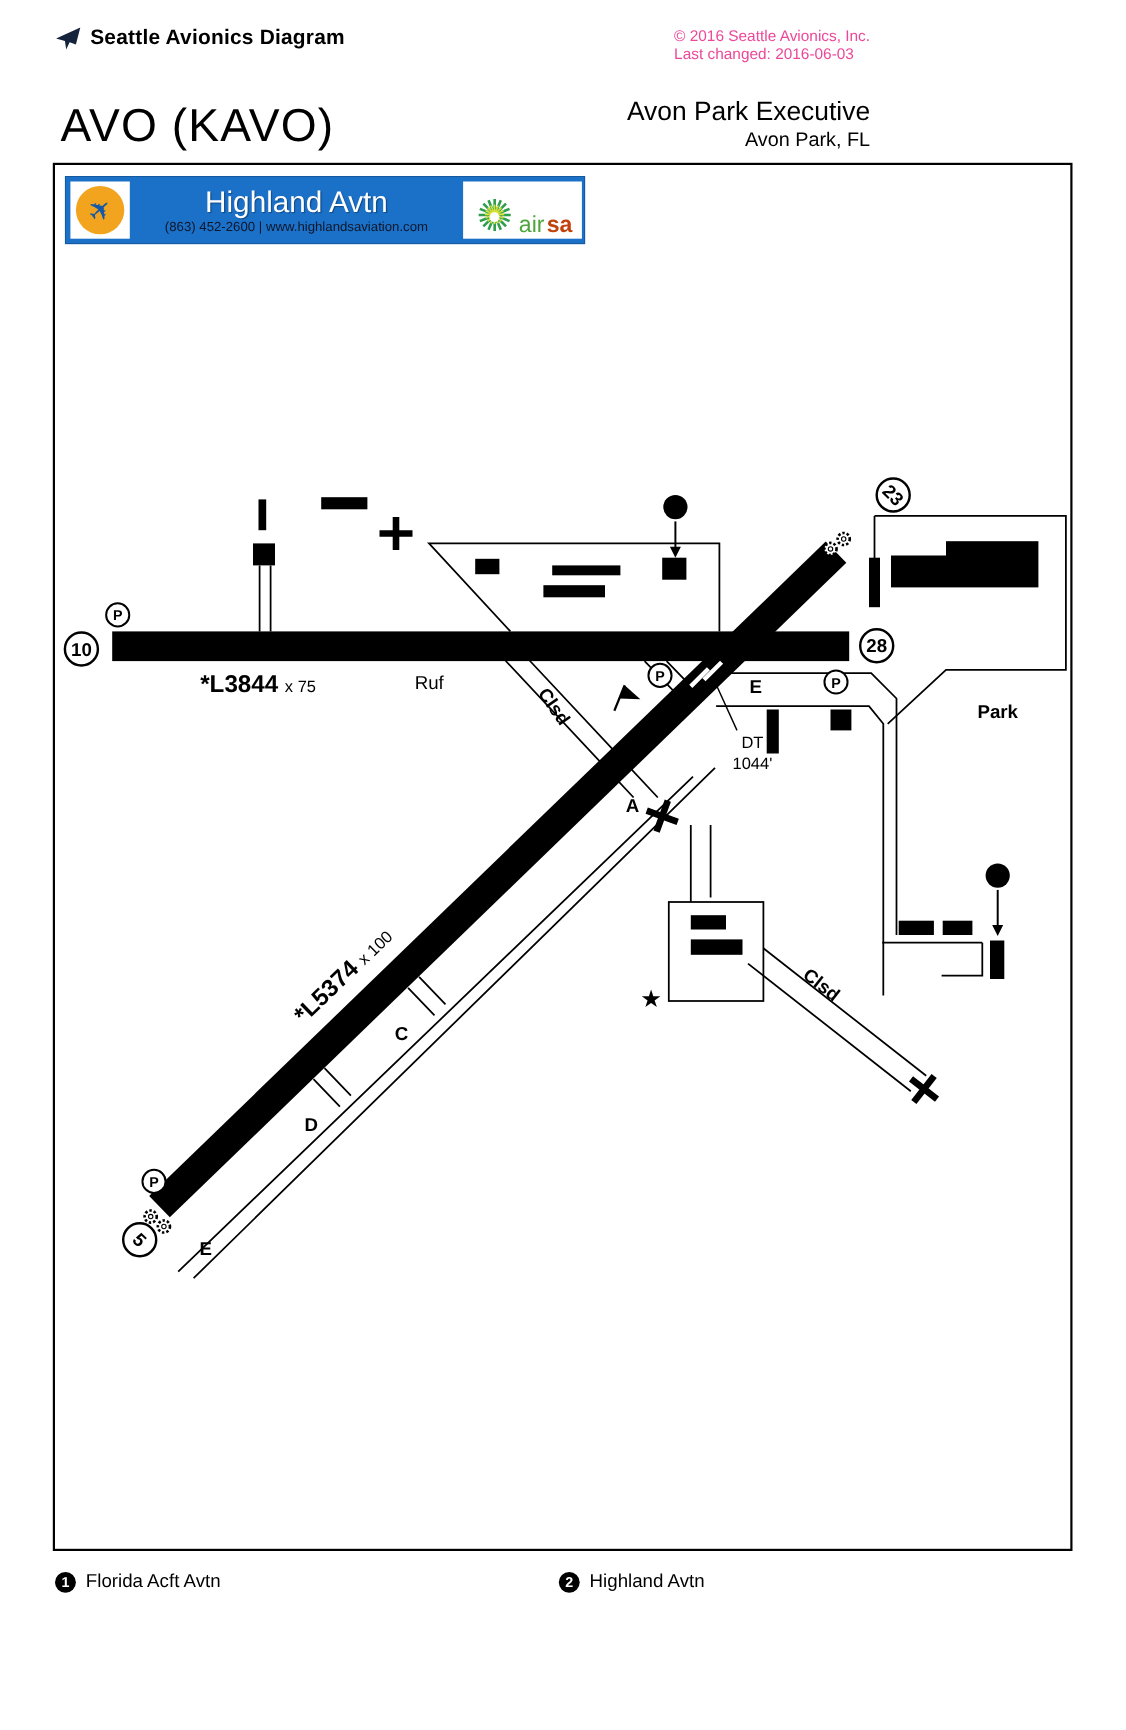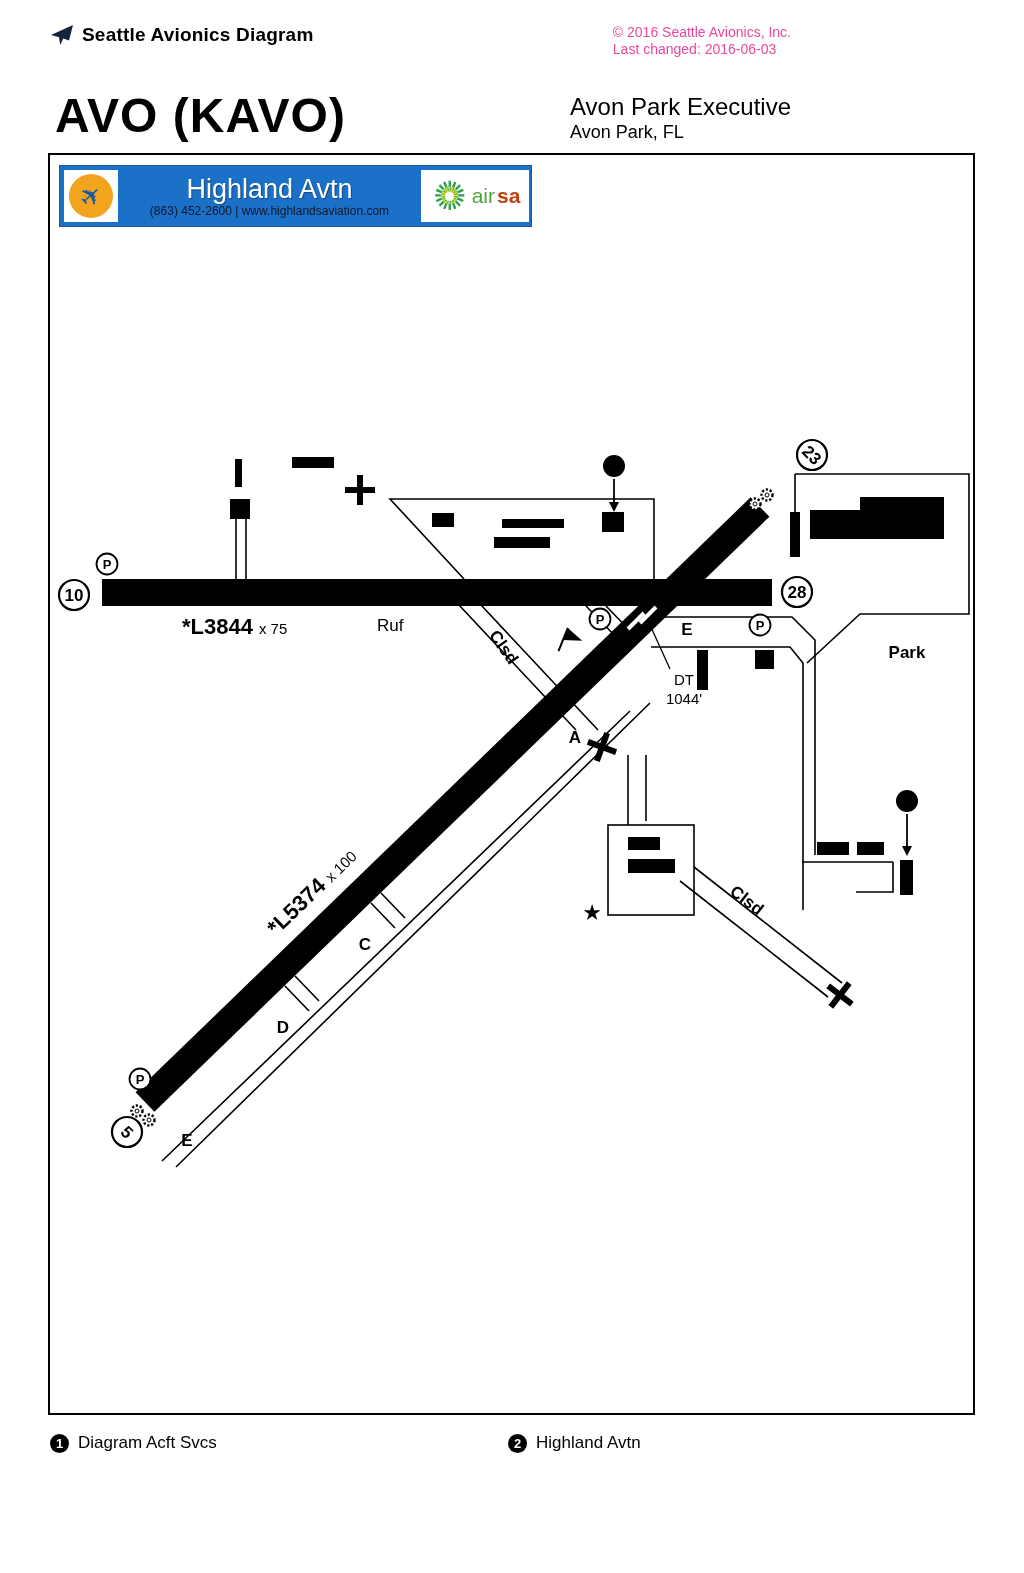--- a/index.html
+++ b/index.html
@@ -6,39 +6,39 @@
   body { background:#fff; font-family:"Liberation Sans", sans-serif; color:#000; }
   .page { width:848px; min-height:1573px; background:#fff; padding-top:24px; position:relative; }
 
   
   .hdr { display:flex; justify-content:space-between; align-items:flex-start; padding:0 57px 0 50px; height:40px; }
   .brand { display:flex; align-items:center; gap:8px; font-size:19px; font-weight:600; letter-spacing:.2px; }
   .hdr-right { text-align:left; font-size:14px; line-height:17px; color:#ec4899; }
 
   
   .title-row { display:flex; justify-content:space-between; align-items:flex-end; padding:0 57px 0 55px; margin-top:24px; margin-bottom:10px; }
-  .apt-code { font-size:48px; font-weight:700; letter-spacing:1px; }
-  .apt-right { text-align:left; }
+  .apt-code { font-size:42px; font-weight:400; letter-spacing:1px; }
+  .apt-right { text-align:right; }
   .apt-name { font-size:24px; line-height:28px; }
   .apt-loc { font-size:18px; line-height:22px; }
 
   
   .dgm-box { position:relative; margin-left:48px; width:927px; height:1262px; border:2px solid #000; background:#fff; }
   .dgm-svg { position:absolute; left:0; top:0; }
   svg text { font-family:"Liberation Sans", sans-serif; fill:#000; }
 
   
   .banner { position:absolute; left:9px; top:10px; width:473px; height:62px; background:#1b70c8; display:flex; align-items:center; z-index:5; box-shadow:0 0 0 1px #15599e inset; }
   .banner-icon-box { width:54px; height:52px; background:#fff; margin-left:5px; display:flex; align-items:center; justify-content:center; flex:0 0 auto; }
   .banner-circle { width:44px; height:44px; border-radius:50%; background:#f2a41e; display:flex; align-items:center; justify-content:center; }
   .banner-plane { color:#1558a8; font-size:26px; transform:rotate(-42deg); line-height:1; }
   .banner-mid { flex:1; text-align:center; color:#fff; }
   .banner-title { font-size:27px; line-height:30px; text-shadow:1px 1px 1px rgba(0,0,0,.35); }
   .banner-contact { font-size:12px; line-height:15px; color:#0f172a; }
-  .bp-box { width:108px; height:52px; background:#fff; margin-right:3px; display:flex; align-items:center; justify-content:center; gap:2px; flex:0 0 auto; }
+  .bp-box { width:108px; height:52px; background:#fff; margin-right:3px; display:flex; align-items:flex-end; justify-content:center; gap:2px; flex:0 0 auto; }
   .bp-flower { position:relative; width:40px; height:40px; flex:0 0 auto; }
   .bp-layer { position:absolute; inset:0; display:flex; align-items:center; justify-content:center; line-height:1; }
   .bp-outer { font-size:40px; color:#2e9e4b; }
   .bp-inner { font-size:24px; color:#d8e03a; }
   .bp-core { position:absolute; left:50%; top:50%; width:9px; height:9px; margin:-4.5px 0 0 -4.5px; border-radius:50%; background:#fff; }
   .bp-air { font-size:21px; color:#4ea53c; }
   .bp-sa { font-size:21px; font-weight:bold; color:#c2410c; }
 
   
   .legend { display:flex; align-items:center; padding-left:50px; margin-top:18px; font-size:17px; }
@@ -239,21 +239,21 @@
         <text x="857" y="651" font-size="14" font-weight="bold" text-anchor="middle" fill="#fff">2</text>
         <line x1="857" y1="659" x2="857" y2="692" stroke="#000" stroke-width="1.8"></line>
         <polygon points="852,691 862,691 857,701" fill="#000"></polygon>
       </g>
     </svg>
   </div>
 
   <div class="legend">
     <div class="legend-item first">
       <span class="lnum">1</span>
-      <span>Diagram Acft Svcs</span>
+      <span>Florida Acft Avtn</span>
     </div>
     <div class="legend-item">
       <span class="lnum">2</span>
       <span>Highland Avtn</span>
     </div>
   </div>
 
 </div>
 
 </body></html>

